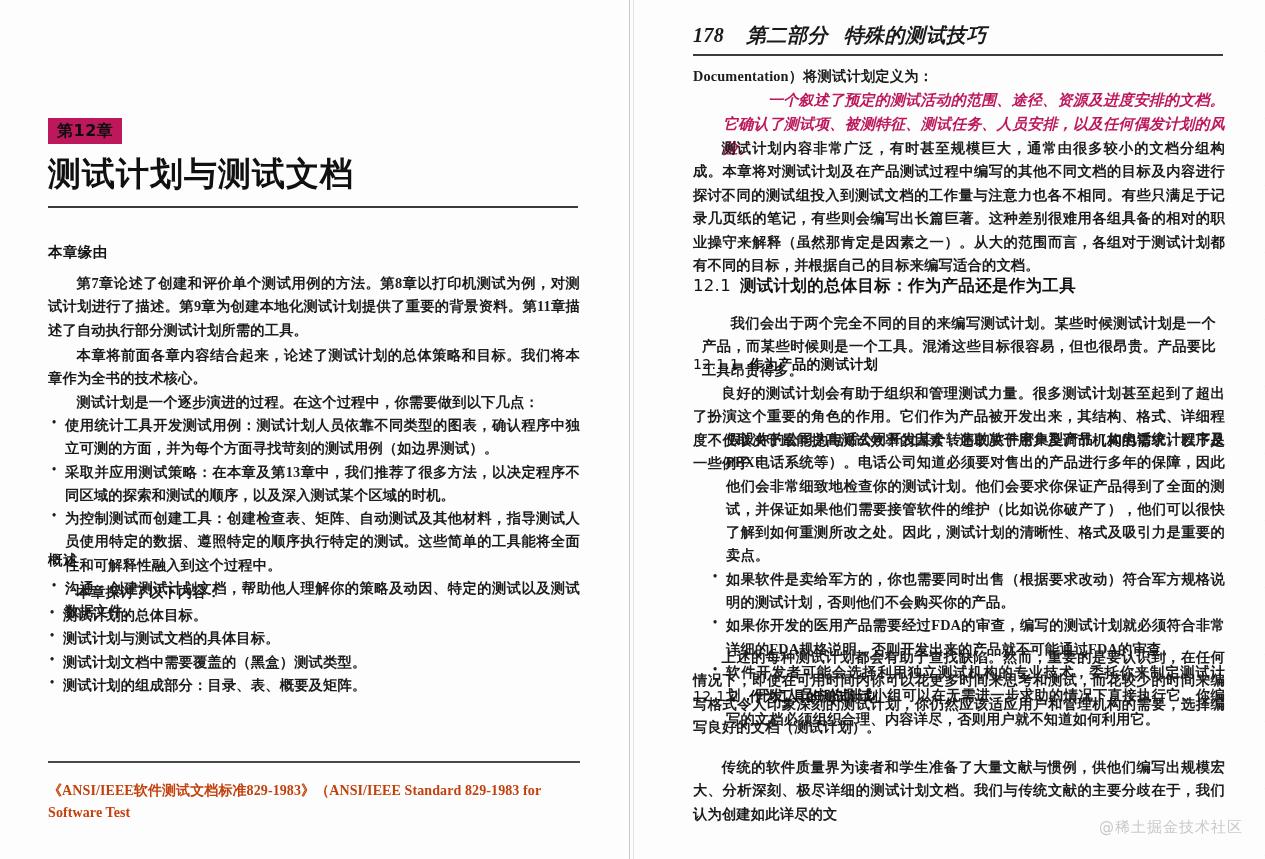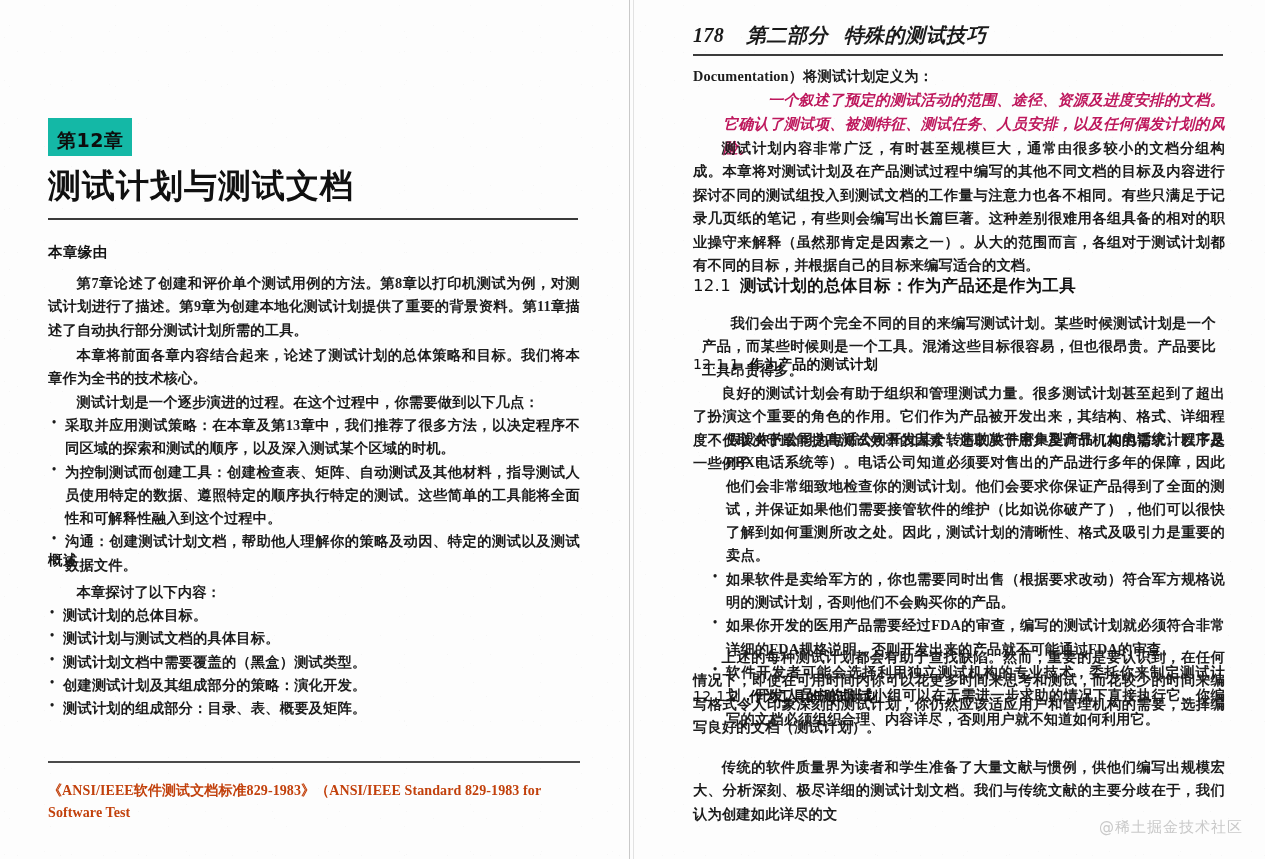--- a/index.html
+++ b/index.html
@@ -45,27 +45,27 @@
 
   
   .chapter-block {
     position: absolute;
     left: 48px;
     top: 118px;
     width: 530px;
   }
   .chapter-badge {
     display: inline-block;
-    background: #14b8a6;
+    background: #be185d;
     color: #0d0d0d;
     font-family: "DejaVu Sans", "Liberation Sans", sans-serif;
     font-weight: bold;
-    font-size: 19px;
+    font-size: 16px;
     line-height: 1.34;
-    padding: 10px 9px 3px 9px;
+    padding: 2px 9px 3px 9px;
     letter-spacing: 0.5px;
   }
   .chapter-title {
     margin-top: 11px;
     font-family: "DejaVu Sans", "Liberation Sans", sans-serif;
     font-weight: bold;
     font-size: 33px;
     letter-spacing: 1px;
     color: #101010;
     line-height: 1.16;
@@ -257,40 +257,40 @@
     <div class="l-section" style="top:344px;">
       <p class="para indent" style="margin:0;">本章将前面各章内容结合起来，论述了测试计划的总体策略和目标。我们将本章作为全书的技术核心。</p>
     </div>
 
     <div class="l-section" style="top:391px;">
       <p class="para indent" style="margin:0;">测试计划是一个逐步演进的过程。在这个过程中，你需要做到以下几点：</p>
     </div>
 
     <div class="l-section" style="top:414px;">
       <ul class="blist inset">
+        <li><span class="lead">使用统计工具开发测试用例：</span><span>测试计划人员依靠不同类型的图表，确认程序中独立可测的方面，并为每个方面寻找苛刻的测试用例（如边界测试）。</span></li>
         <li><span class="lead">采取并应用测试策略：</span><span>在本章及第13章中，我们推荐了很多方法，以决定程序不同区域的探索和测试的顺序，以及深入测试某个区域的时机。</span></li>
         <li><span class="lead">为控制测试而创建工具：</span><span>创建检查表、矩阵、自动测试及其他材料，指导测试人员使用特定的数据、遵照特定的顺序执行特定的测试。这些简单的工具能将全面性和可解释性融入到这个过程中。</span></li>
         <li><span class="lead">沟通：</span><span>创建测试计划文档，帮助他人理解你的策略及动因、特定的测试以及测试数据文件。</span></li>
       </ul>
     </div>
 
     <div class="l-section" style="top:551px;">
       <div class="h-sub">概述</div>
     </div>
 
     <div class="l-section" style="top:581px;">
       <p class="para indent" style="margin:0;">本章探讨了以下内容：</p>
     </div>
 
     <div class="l-section" style="top:604px;">
       <ul class="blist">
         <li>测试计划的总体目标。</li>
         <li>测试计划与测试文档的具体目标。</li>
         <li>测试计划文档中需要覆盖的（黑盒）测试类型。</li>
-        <li>创建测试计划及其组成部分的策略：演化开发。</li>
         <li>测试计划的组成部分：目录、表、概要及矩阵。</li>
       </ul>
     </div>
 
     <div class="foot-rule" style="top:761px;"></div>
 
     <div class="foot-note" style="top:780px;">《ANSI/IEEE软件测试文档标准829-1983》（ANSI/IEEE Standard 829-1983 for Software Test</div>
 
   </div>
 

